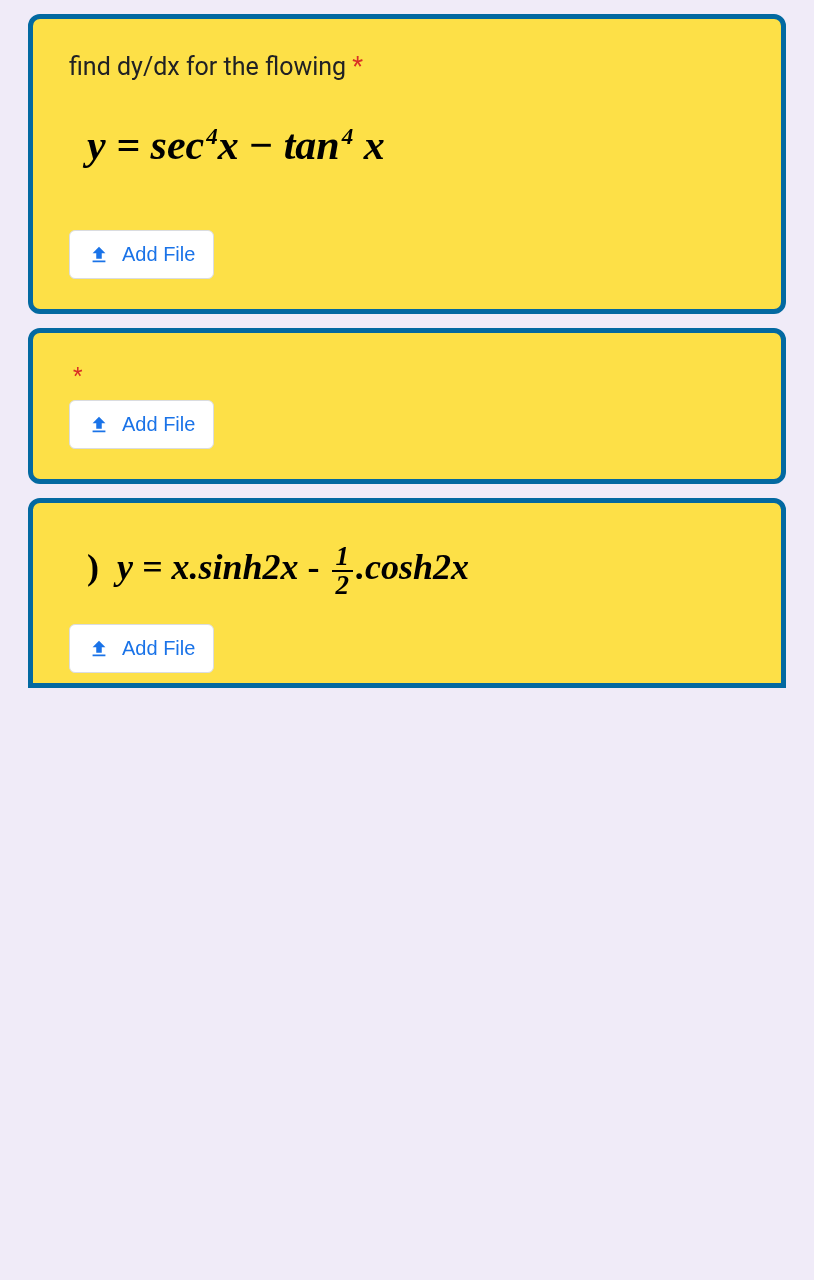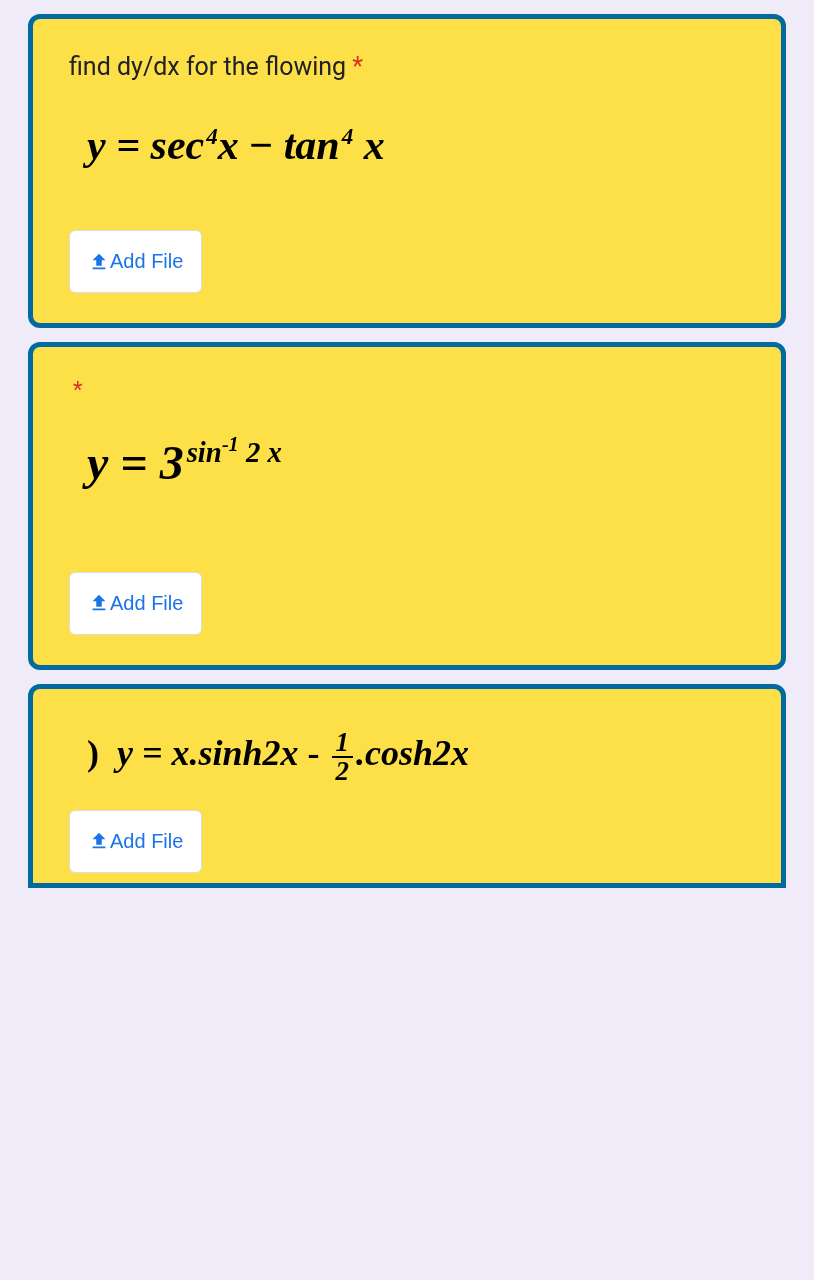--- a/index.html
+++ b/index.html
@@ -94,25 +94,26 @@
     }
     .frac .num {
       border-bottom: 2px solid #000;
     }
     .add-file-btn {
       display: inline-flex;
       align-items: center;
       background: #fff;
       border: 1px solid #dadce0;
       border-radius: 6px;
-      padding: 19px 18px;
+      padding: 12px 18px;
       color: #1a73e8;
       font-size: 20px;
       font-weight: 500;
       cursor: pointer;
+      gap: 12px;
     }
     .upload-icon {
       display: inline-flex;
       width: 22px;
       height: 22px;
       align-items: center;
       justify-content: center;
     }
     .upload-icon svg {
       width: 22px;
@@ -146,23 +147,20 @@
       <svg viewBox="0 0 24 24">
           <path d="M9 16h6v-6h4l-7-7-7 7h4v6zm-4 2h14v2H5v-2z"></path>
         </svg>
     </span>
     <span>Add File</span>
   </button>
 </div>
 
 <div class="card">
   <div class="just-star">*</div>
-  <div class="equation eq2">
-    y = 3<span class="exp-block">sin<span class="tiny-sup">-1</span> 2 x</span>
-  </div>
   <button class="add-file-btn">
     <span class="upload-icon">
       <svg viewBox="0 0 24 24">
           <path d="M9 16h6v-6h4l-7-7-7 7h4v6zm-4 2h14v2H5v-2z"></path>
         </svg>
     </span>
     <span>Add File</span>
   </button>
 </div>
 

